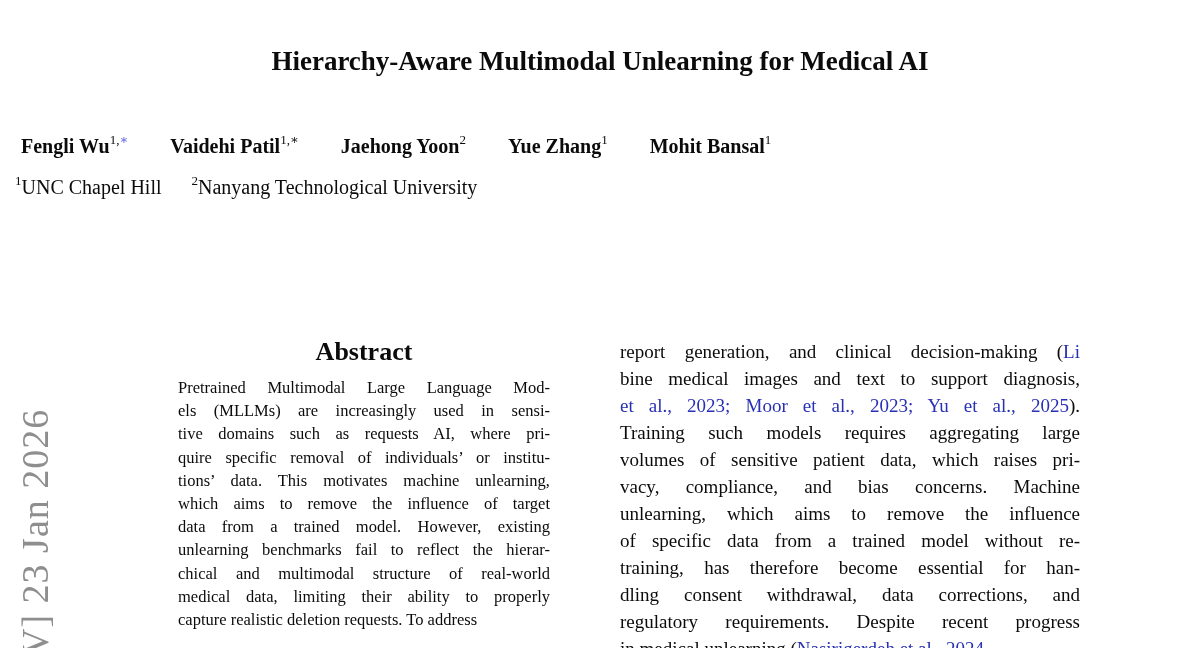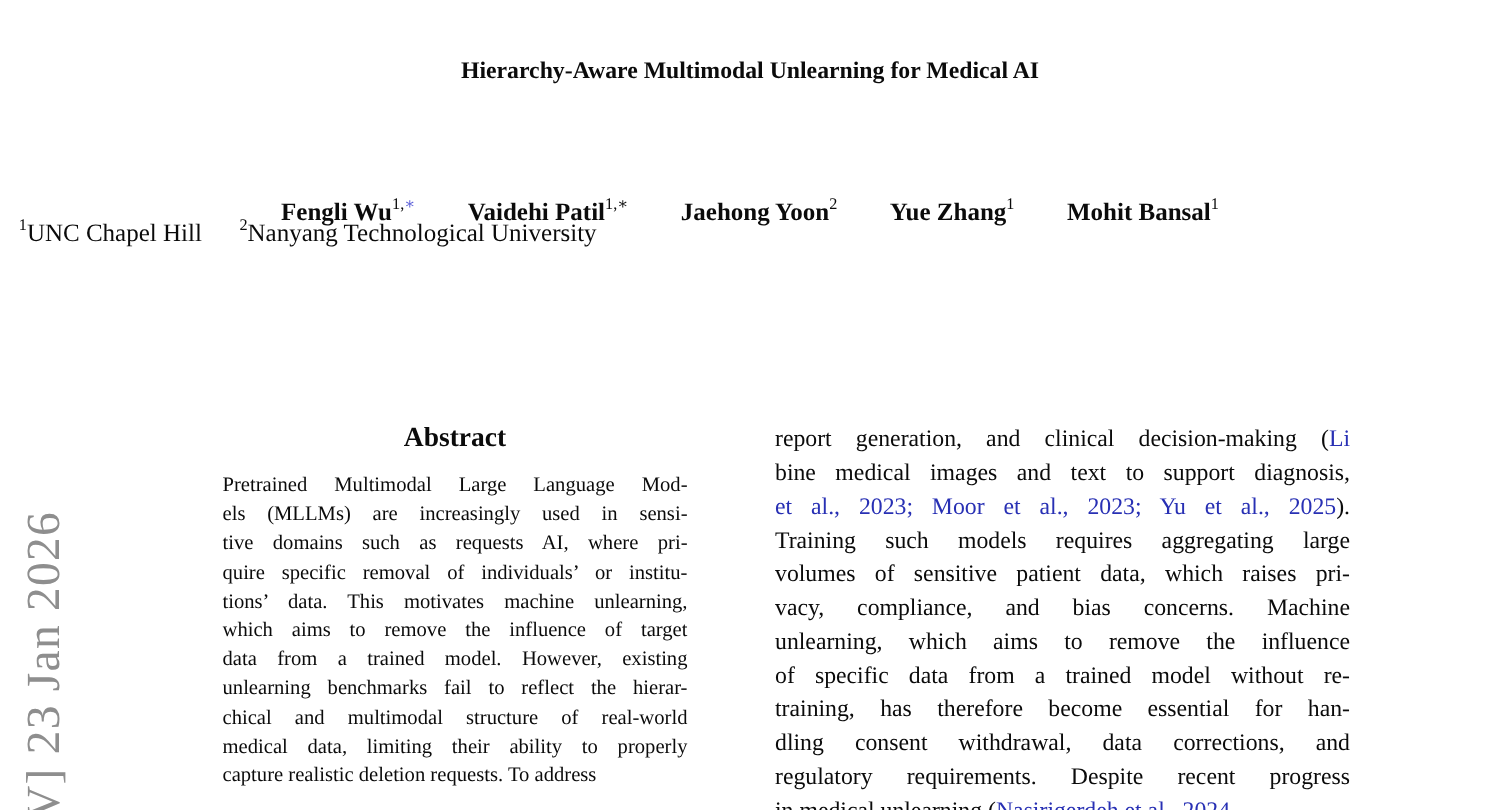--- a/index.html
+++ b/index.html
@@ -32,24 +32,24 @@
     top: 46px;
     left: 0;
     width: 1200px;
     text-align: center;
     font-size: 27px;
     font-weight: bold;
     white-space: nowrap;
   }
   .authors {
     position: absolute;
-    top: 159px;
+    top: 135px;
     left: 0;
     width: 1200px;
-    text-align: center;
+    text-align: left;
     font-size: 20px;
     font-weight: bold;
     white-space: nowrap;
   }
   .author { margin: 0 21px; }
   .authors sup, .affils sup {
     font-size: 13px;
     font-weight: normal;
     line-height: 0;
     position: relative;
@@ -66,21 +66,21 @@
     font-weight: normal;
     white-space: nowrap;
   }
   .affil { margin: 0 15px; }
   .abstract-head {
     position: absolute;
     top: 337px;
     left: 178px;
     width: 372px;
     text-align: center;
-    font-size: 22px;
+    font-size: 26px;
     font-weight: bold;
   }
   .abstract-lines {
     position: absolute;
     top: 376px;
     left: 178px;
     width: 372px;
     font-size: 16.5px;
   }
   .abstract-lines .tline { height: 23.2px; line-height: 23.2px; }
@@ -100,21 +100,21 @@
   .tline.short { text-align-last: left; }
   .cite { color: var(--link, #2830b4); }
 </style>
 </head>
 <body>
 
 <div class="page" style="--bg: #ffffff; --ink: #0b0b0b; --link: #2830b4; --star: #5b5fd8; --stamp: #8e8e8e;">
 
   <div class="watermark">V]  23 Jan 2026</div>
 
-  <h1 class="title" style="margin:0; font-size:19px;">Hierarchy-Aware Multimodal Unlearning for Medical AI</h1>
+  <h1 class="title" style="margin:0; font-size:27px;">Hierarchy-Aware Multimodal Unlearning for Medical AI</h1>
 
   <div class="authors"><span class="author"><span>Fengli Wu</span><sup><span>1,</span><span class="star">∗</span></sup></span><span class="author"><span>Vaidehi Patil</span><sup><span>1,∗</span></sup></span><span class="author"><span>Jaehong Yoon</span><sup><span>2</span></sup></span><span class="author"><span>Yue Zhang</span><sup><span>1</span></sup></span><span class="author"><span>Mohit Bansal</span><sup><span>1</span></sup></span></div>
 
   <div class="affils"><span class="affil"><sup>1</sup><span>UNC Chapel Hill</span></span><span class="affil"><sup>2</sup><span>Nanyang Technological University</span></span></div>
 
   <div class="abstract-head">Abstract</div>
 
   <div class="abstract-lines">
       <div class="tline"><span>Pretrained Multimodal Large Language Mod-</span></div>
       <div class="tline"><span>els (MLLMs) are increasingly used in sensi-</span></div>

